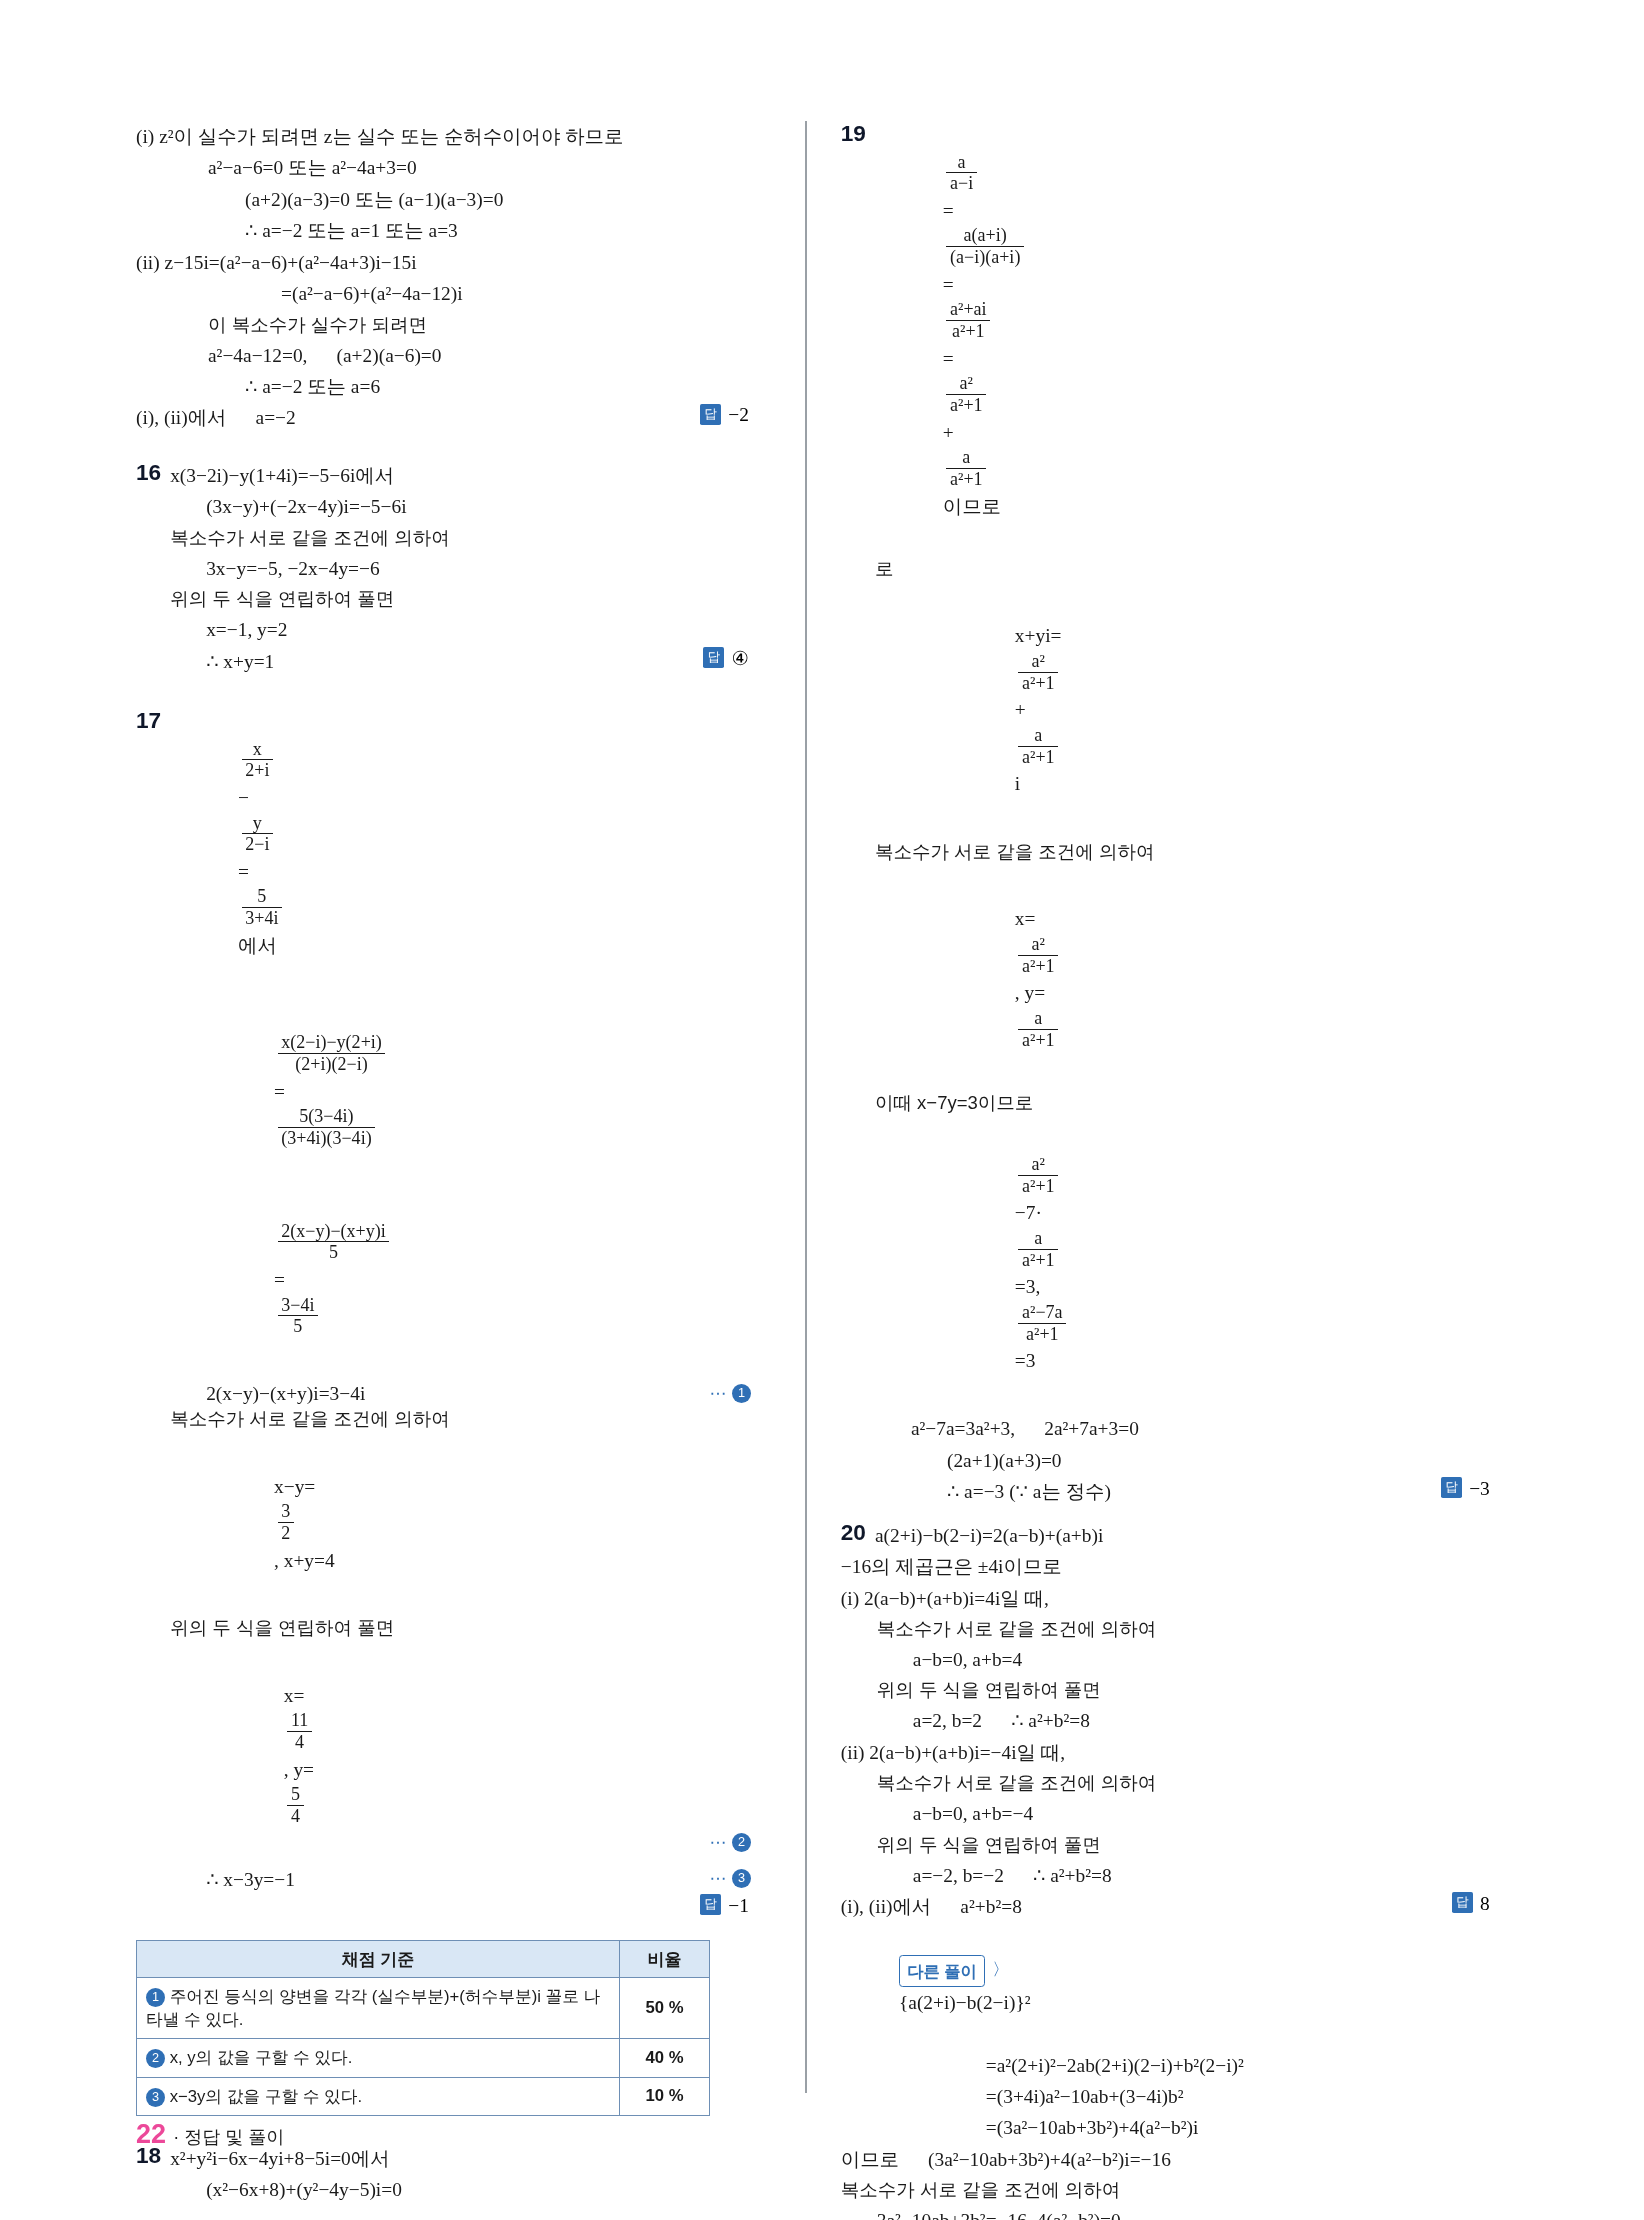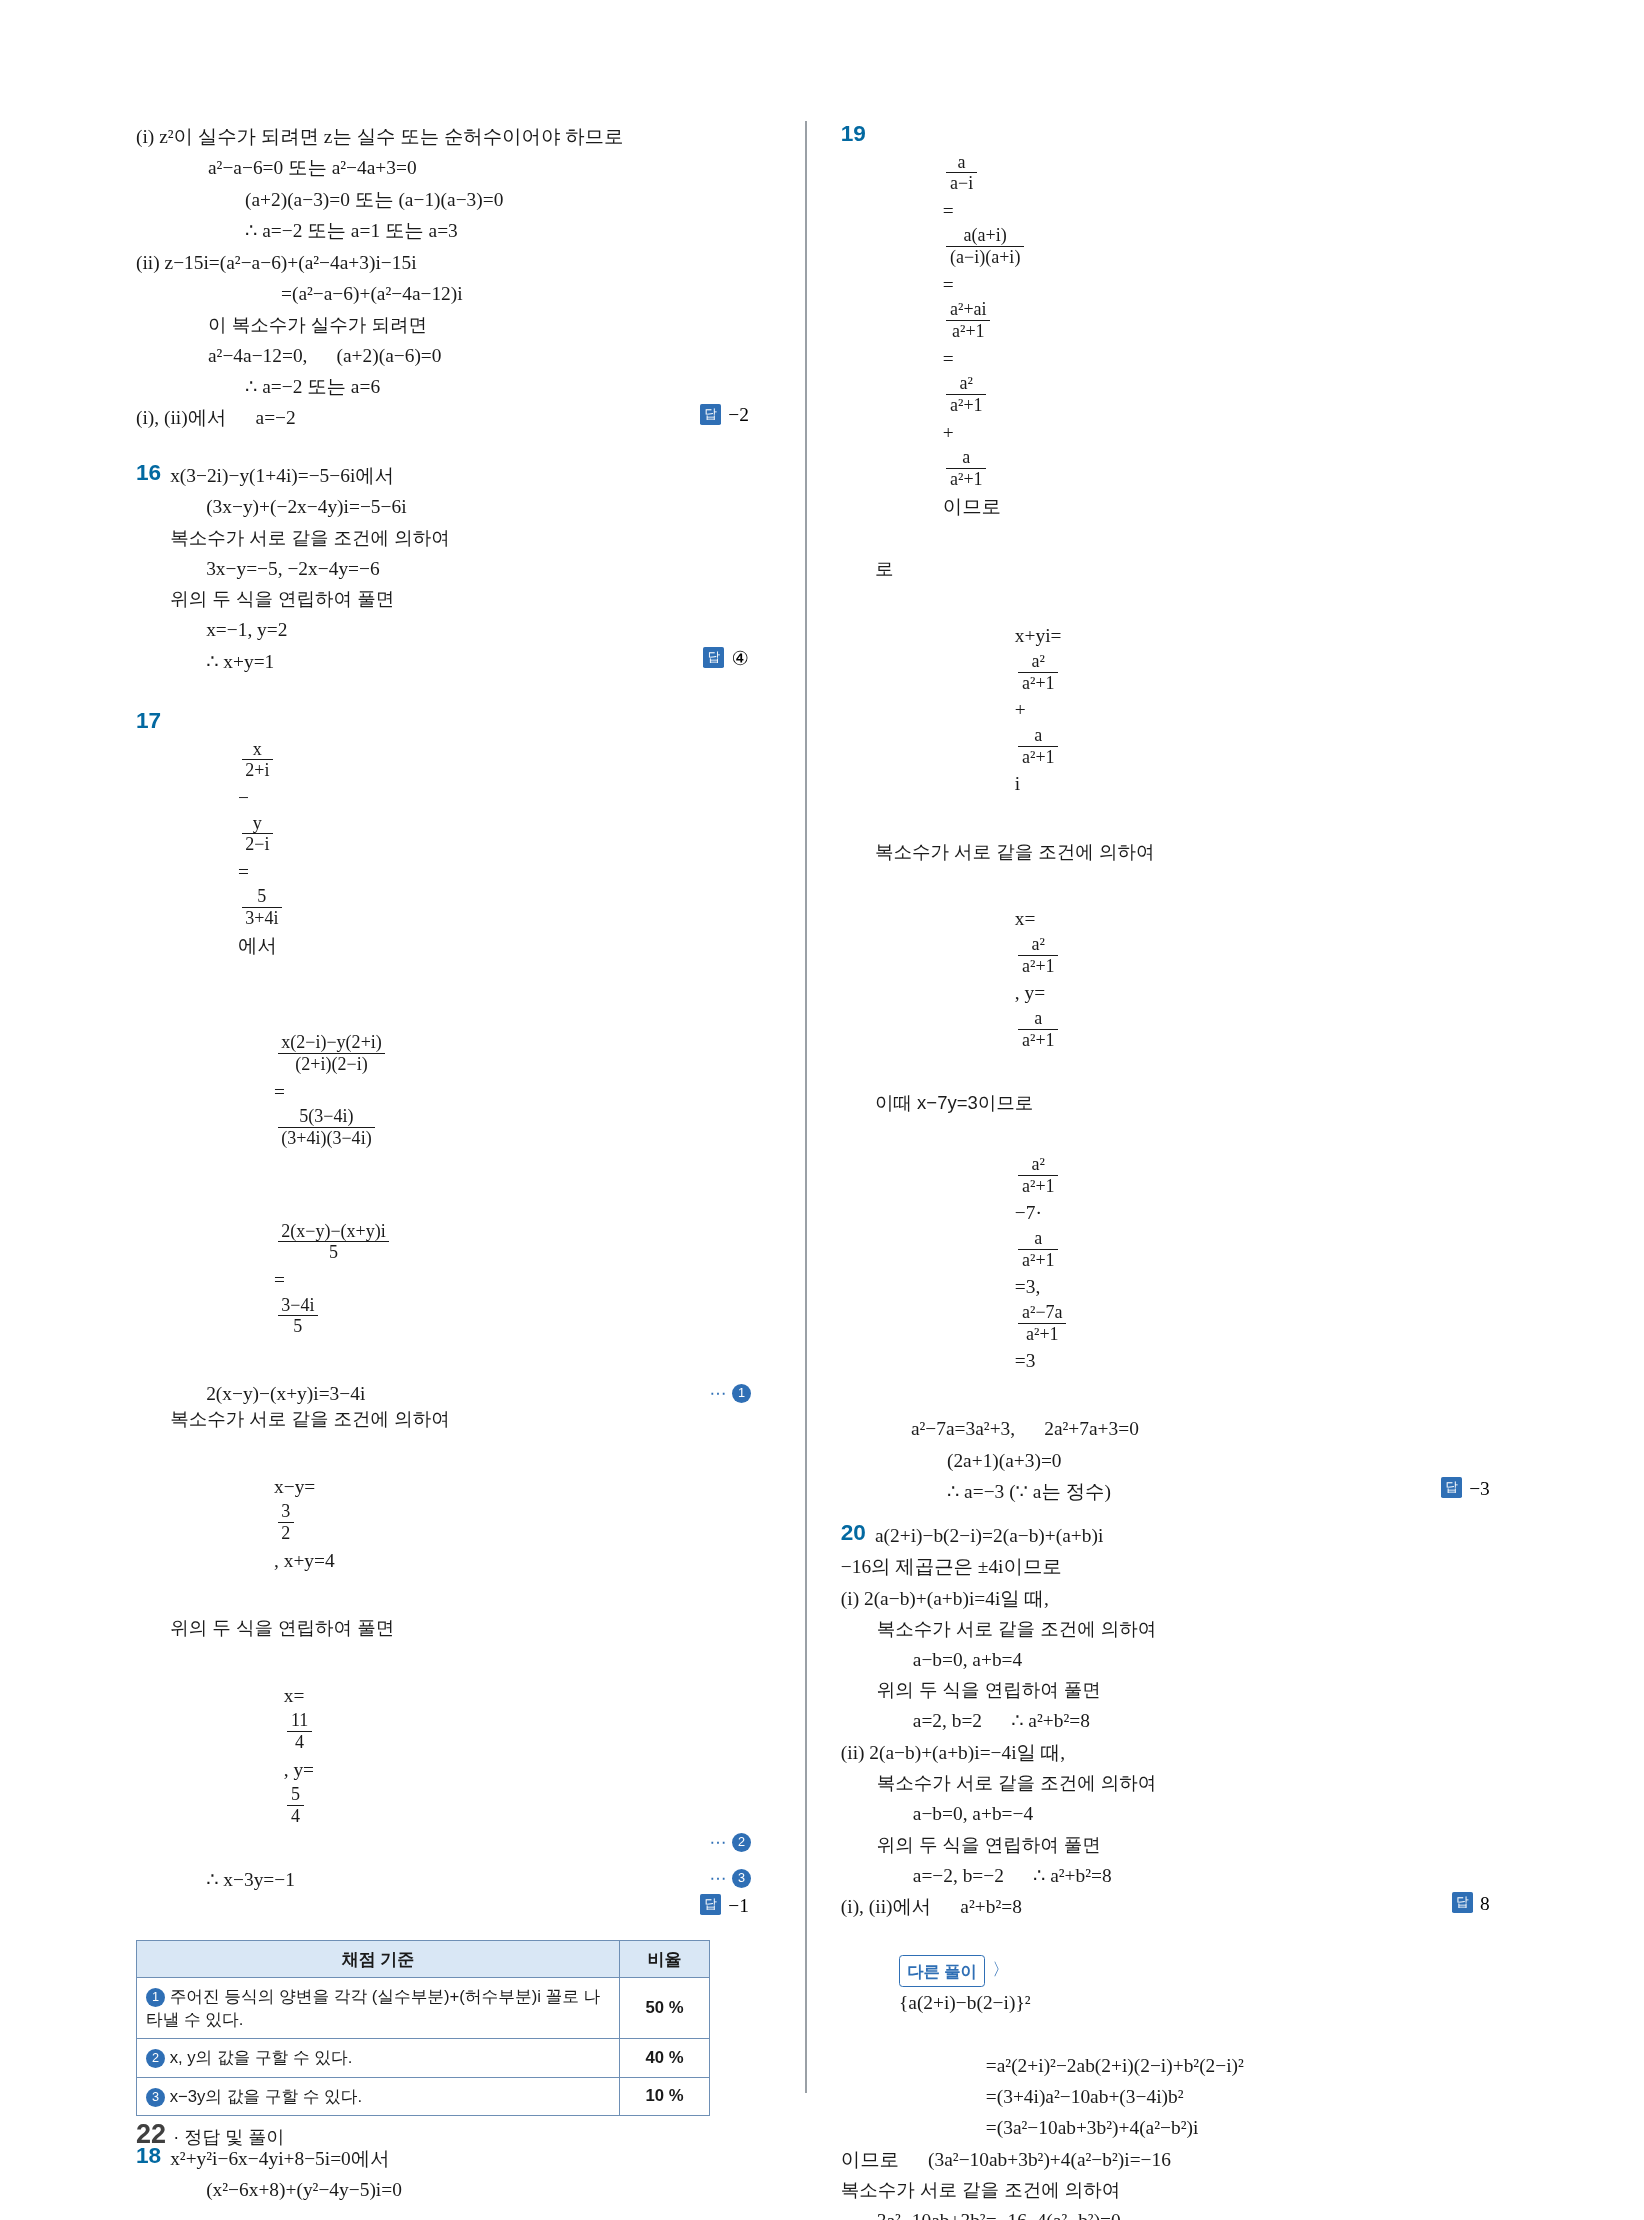--- a/index.html
+++ b/index.html
@@ -37,21 +37,21 @@
     background: #9aa0a6;
     margin: 0 34px 0 0;
     flex: 0 0 1.8px;
     height: 1972px;
   }
   .col-right { padding-left: 0px; }
 
   .blk { margin-bottom: 12.7px; }
 
   .qnum {
-    color: #0369a1;
+    color: #0f172a;
     font-weight: bold;
     font-size: 22.6px;
     font-family: "Liberation Sans", sans-serif;
     margin-right: 9px;
   }
 
   .line {
     font-size: 19.4px;
     line-height: 1.62;
     color: #1a1a1a;
@@ -179,21 +179,21 @@
     left: 136px;
     bottom: 83px;
     font-family: "Liberation Sans", sans-serif;
     display: flex;
     align-items: baseline;
     gap: 7.2px;
   }
   .footer .pgno {
     font-size: 27px;
     font-weight: bold;
-    color: #404040;
+    color: #ec4899;
   }
   .footer .pgtxt {
     font-size: 18px;
     color: #1a1a1a;
   }
 </style>
 </head>
 <body>
 
 <div class="page">

